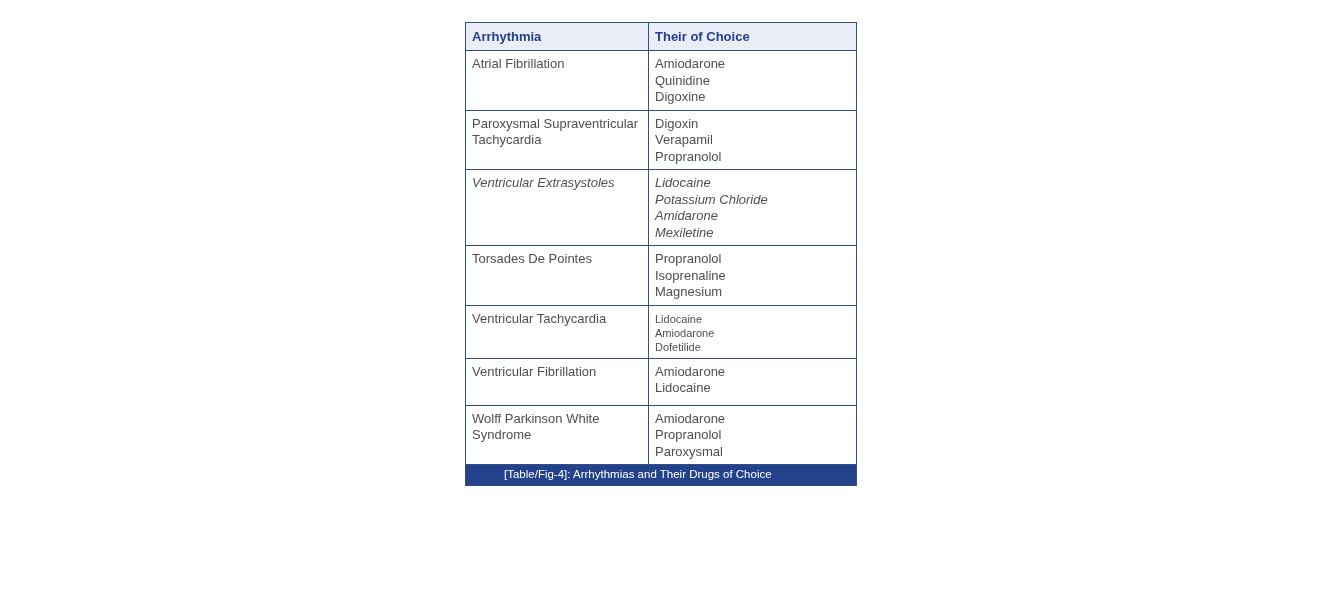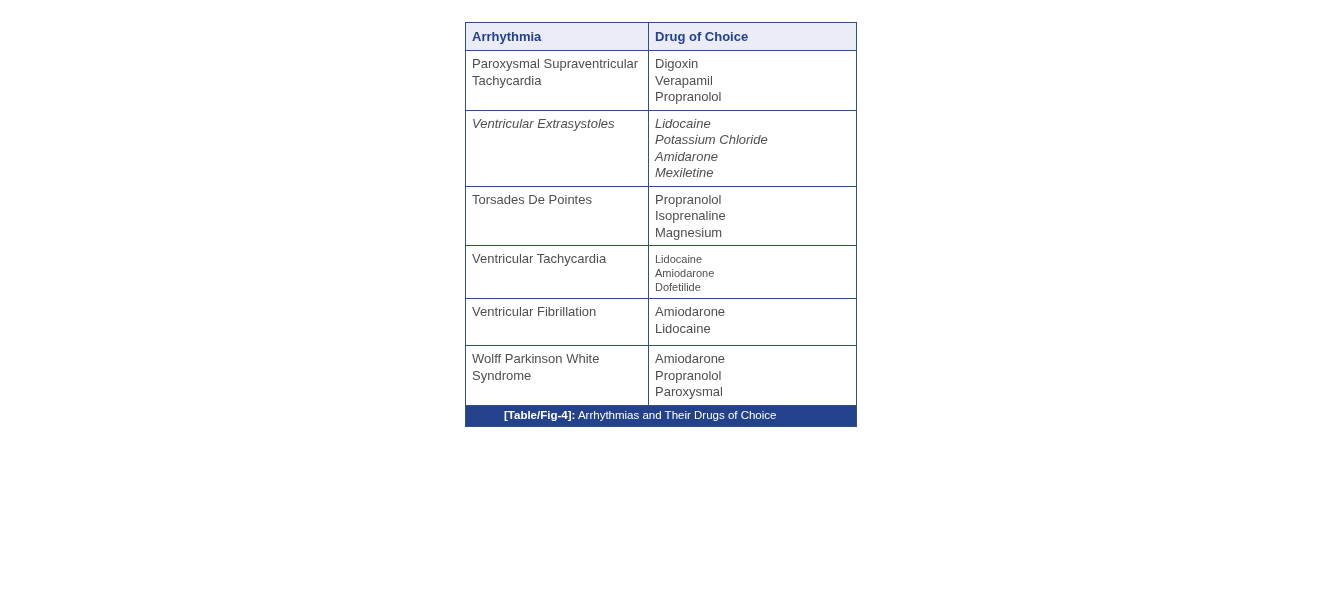--- a/index.html
+++ b/index.html
@@ -56,38 +56,46 @@
   }
   tr.caption-row td{
     background:var(--caption-bg);
     color:var(--caption-text);
     font-size:11.5px;
     line-height:13px;
     padding:3px 6px 4px 6px;
     height:20px;
     border:1px solid var(--border-color);
   }
-  tr.caption-row .caption-label{font-weight:bold;padding-left:32px;}
+  tr.caption-row .caption-label{font-weight:normal;padding-left:32px;}
 </style>
 </head>
 <body>
 
 <div class="fig-table-wrap">
   <table class="fig-table">
     <colgroup>
         <col class="c1">
         <col class="c2">
       </colgroup>
     <thead>
       <tr>
         <th>Arrhythmia</th>
-        <th>Drug of Choice</th>
+        <th>Their of Choice</th>
       </tr>
     </thead>
     <tbody>
+        <tr style="height: 56px;">
+          <td class="cell-arrhythmia">Atrial Fibrillation</td>
+          <td class="cell-drugs">
+            <div>Amiodarone</div>
+            <div>Quinidine</div>
+            <div>Digoxine</div>
+          </td>
+        </tr>
         <tr style="height: 56px;">
           <td class="cell-arrhythmia">Paroxysmal Supraventricular Tachycardia</td>
           <td class="cell-drugs">
             <div>Digoxin</div>
             <div>Verapamil</div>
             <div>Propranolol</div>
           </td>
         </tr>
         <tr style="height: 72px; font-style: italic;">
           <td class="cell-arrhythmia">Ventricular Extrasystoles</td>

